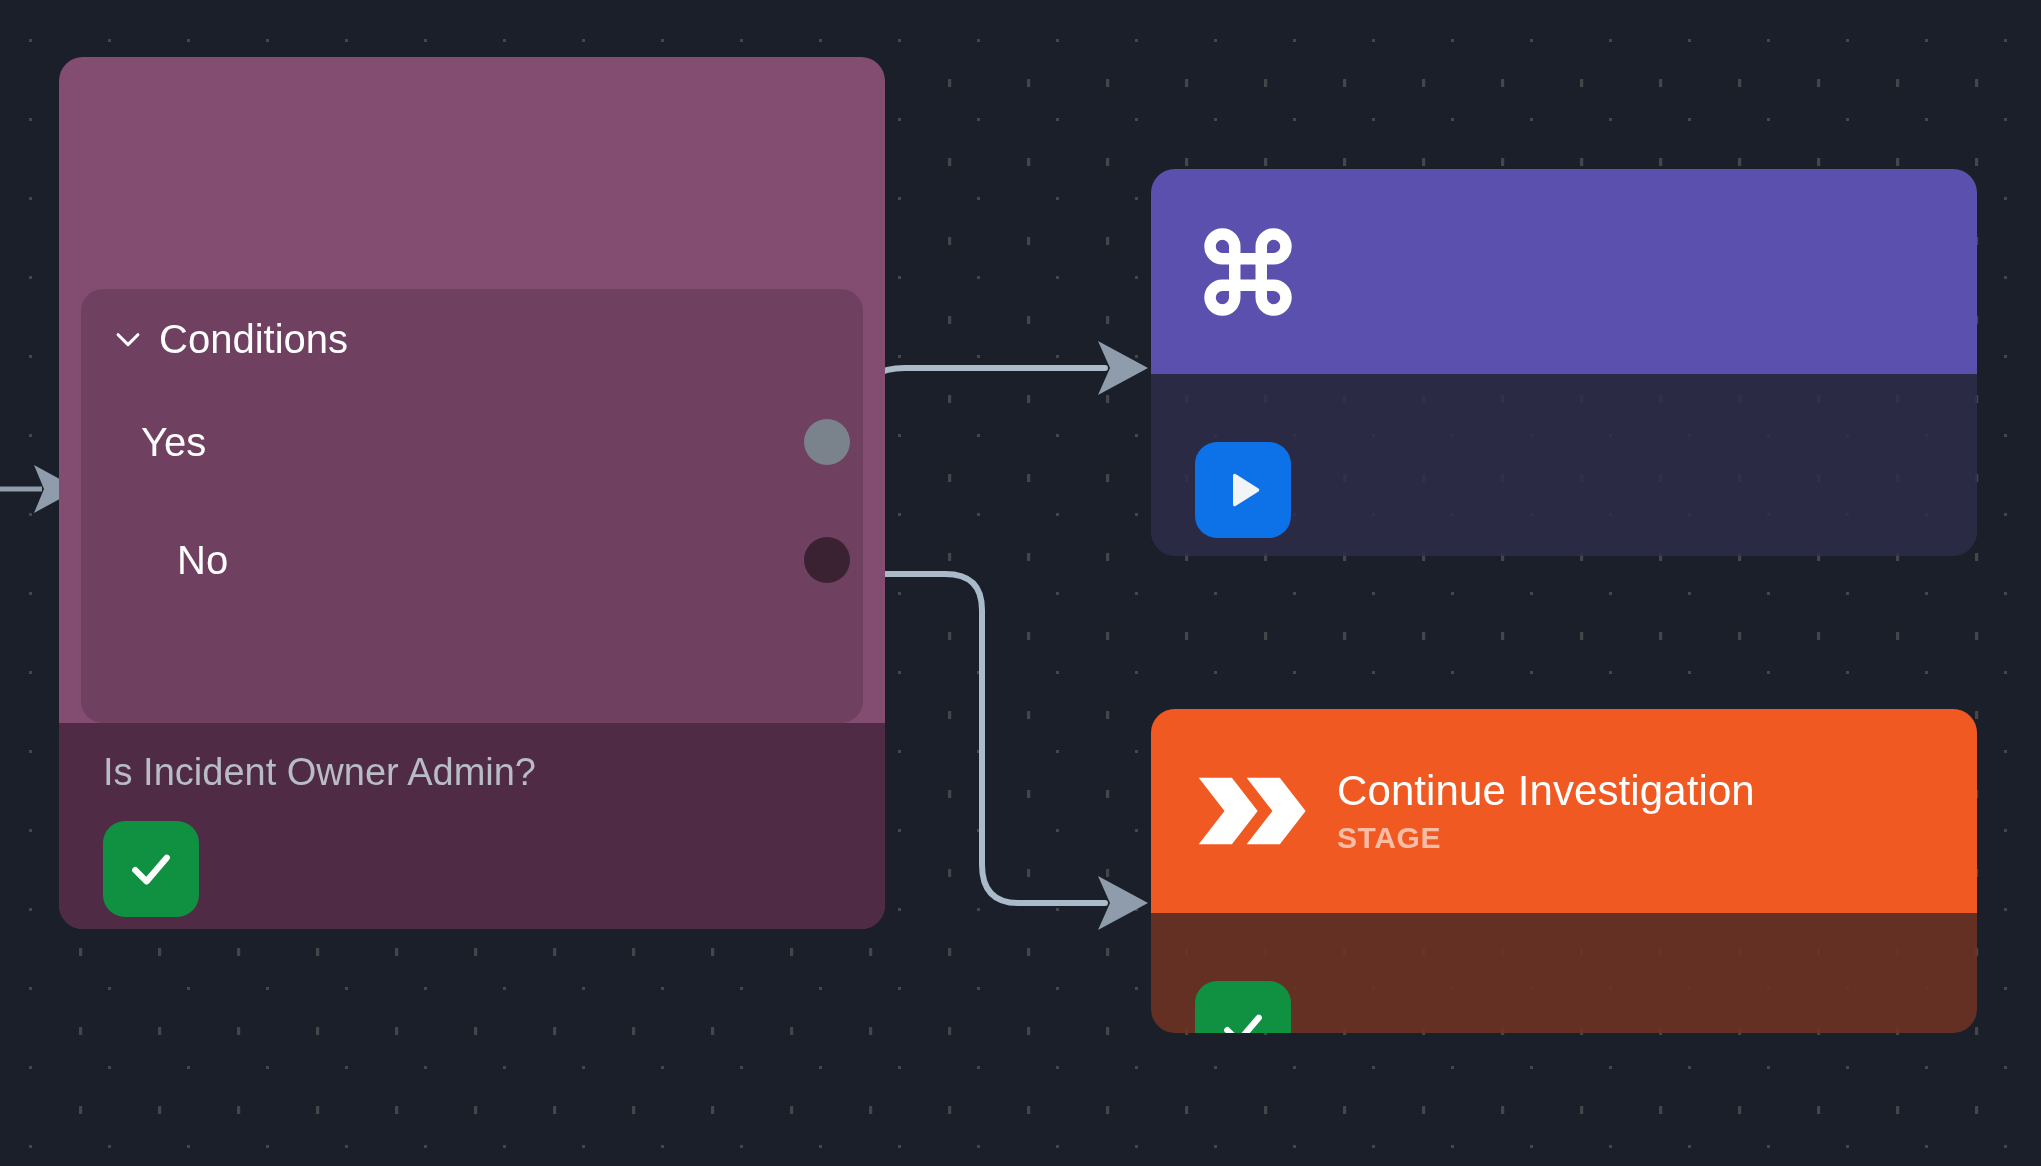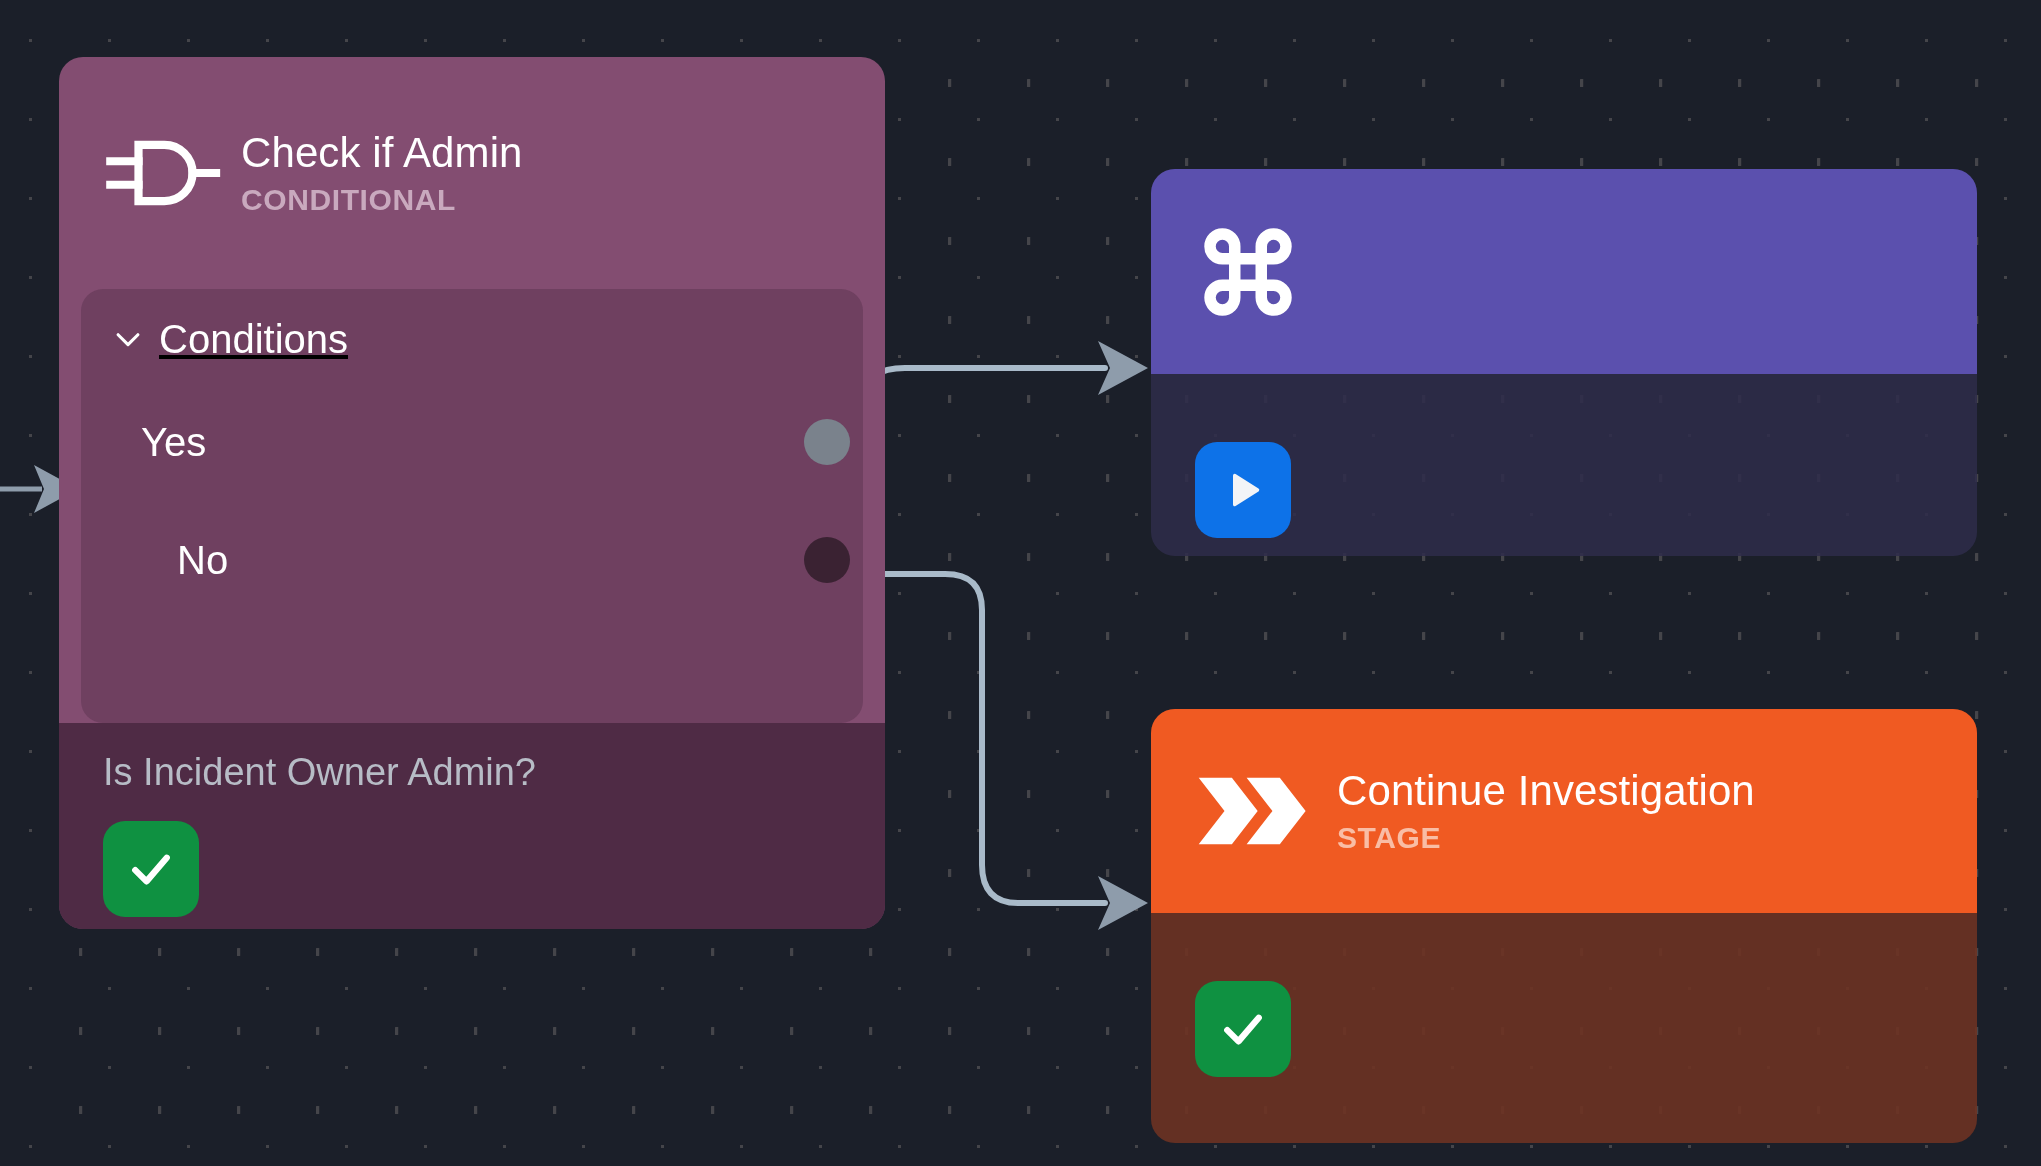--- a/index.html
+++ b/index.html
@@ -110,21 +110,20 @@
     width: 782px;
     height: 434px;
     background: rgba(41, 20, 36, 0.22);
     border-radius: 22px;
     box-sizing: border-box;
   }
   .conditions-header {
     display: flex;
     align-items: center;
     padding: 30px 0 0 30px;
-    text-decoration: underline;
   }
   .chevron {
     width: 34px;
     height: 34px;
     flex: 0 0 auto;
   }
   .conditions-label {
     color: #ffffff;
     font-size: 40px;
     line-height: 1;
@@ -208,21 +207,21 @@
   #node-command .node-icon { width: 106px; height: 106px; }
   #node-command .node-titles { margin-left: 28px; }
   #node-command .node-subtitle { color: #b3acd9; }
   #node-command .node-body { height: 182px; padding: 38px 0 0 44px; }
 
   
   #node-stage {
     left: 1151px;
     top: 709px;
     width: 826px;
-    height: 434px;
+    height: 324px;
   }
   #node-stage .node-inner { background: rgba(109, 50, 34, 0.9); }
   #node-stage .node-header {
     height: 204px;
     padding-left: 44px;
     background: #f05a22;
   }
   #node-stage .node-icon { width: 118px; height: 100px; }
   #node-stage .node-titles { margin-left: 24px; }
   #node-stage .node-subtitle { color: #f9bda5; }
@@ -259,36 +258,20 @@
     <g>
       <path d="M 797 574 L 945 574 C 970 574 982 586 982 610
                L 982 865 C 982 890 994 903 1018 903
                L 1105 903" fill="none" stroke="#a9bac9" stroke-width="6" stroke-linecap="round"></path>
       <path d="M 1098 876 L 1148 903 L 1098 930 L 1110 903 Z" fill="#8e9cab"></path>
     </g>
   </svg>
 
   <div class="node" id="node-conditional">
     <div class="node-inner">
-      <div class="node-header">
-        <div class="node-icon">
-          <svg viewBox="0 0 100 80" width="118" height="94" xmlns="http://www.w3.org/2000/svg">
-            <g fill="none" stroke="#ffffff" stroke-width="7" stroke-linecap="square">
-              <path d="M 30 16 L 30 64 L 52 64 A 24 24 0 0 0 52 16 Z"></path>
-              <line x1="6" y1="30" x2="30" y2="30"></line>
-              <line x1="6" y1="50" x2="30" y2="50"></line>
-              <line x1="76" y1="40" x2="96" y2="40"></line>
-            </g>
-          </svg>
-        </div>
-        <div class="node-titles">
-          <div class="node-title">Check if Admin</div>
-          <div class="node-subtitle">CONDITIONAL</div>
-        </div>
-      </div>
 
       <div class="conditions-panel">
         <div class="conditions-header">
           <svg class="chevron" viewBox="0 0 24 24" xmlns="http://www.w3.org/2000/svg">
             <path d="M 5 9 L 12 16 L 19 9" fill="none" stroke="#ffffff" stroke-width="2.2" stroke-linecap="round" stroke-linejoin="round"></path>
           </svg>
           <div class="conditions-label">Conditions</div>
         </div>
 
         <div class="condition-row" id="cond-row-yes">

